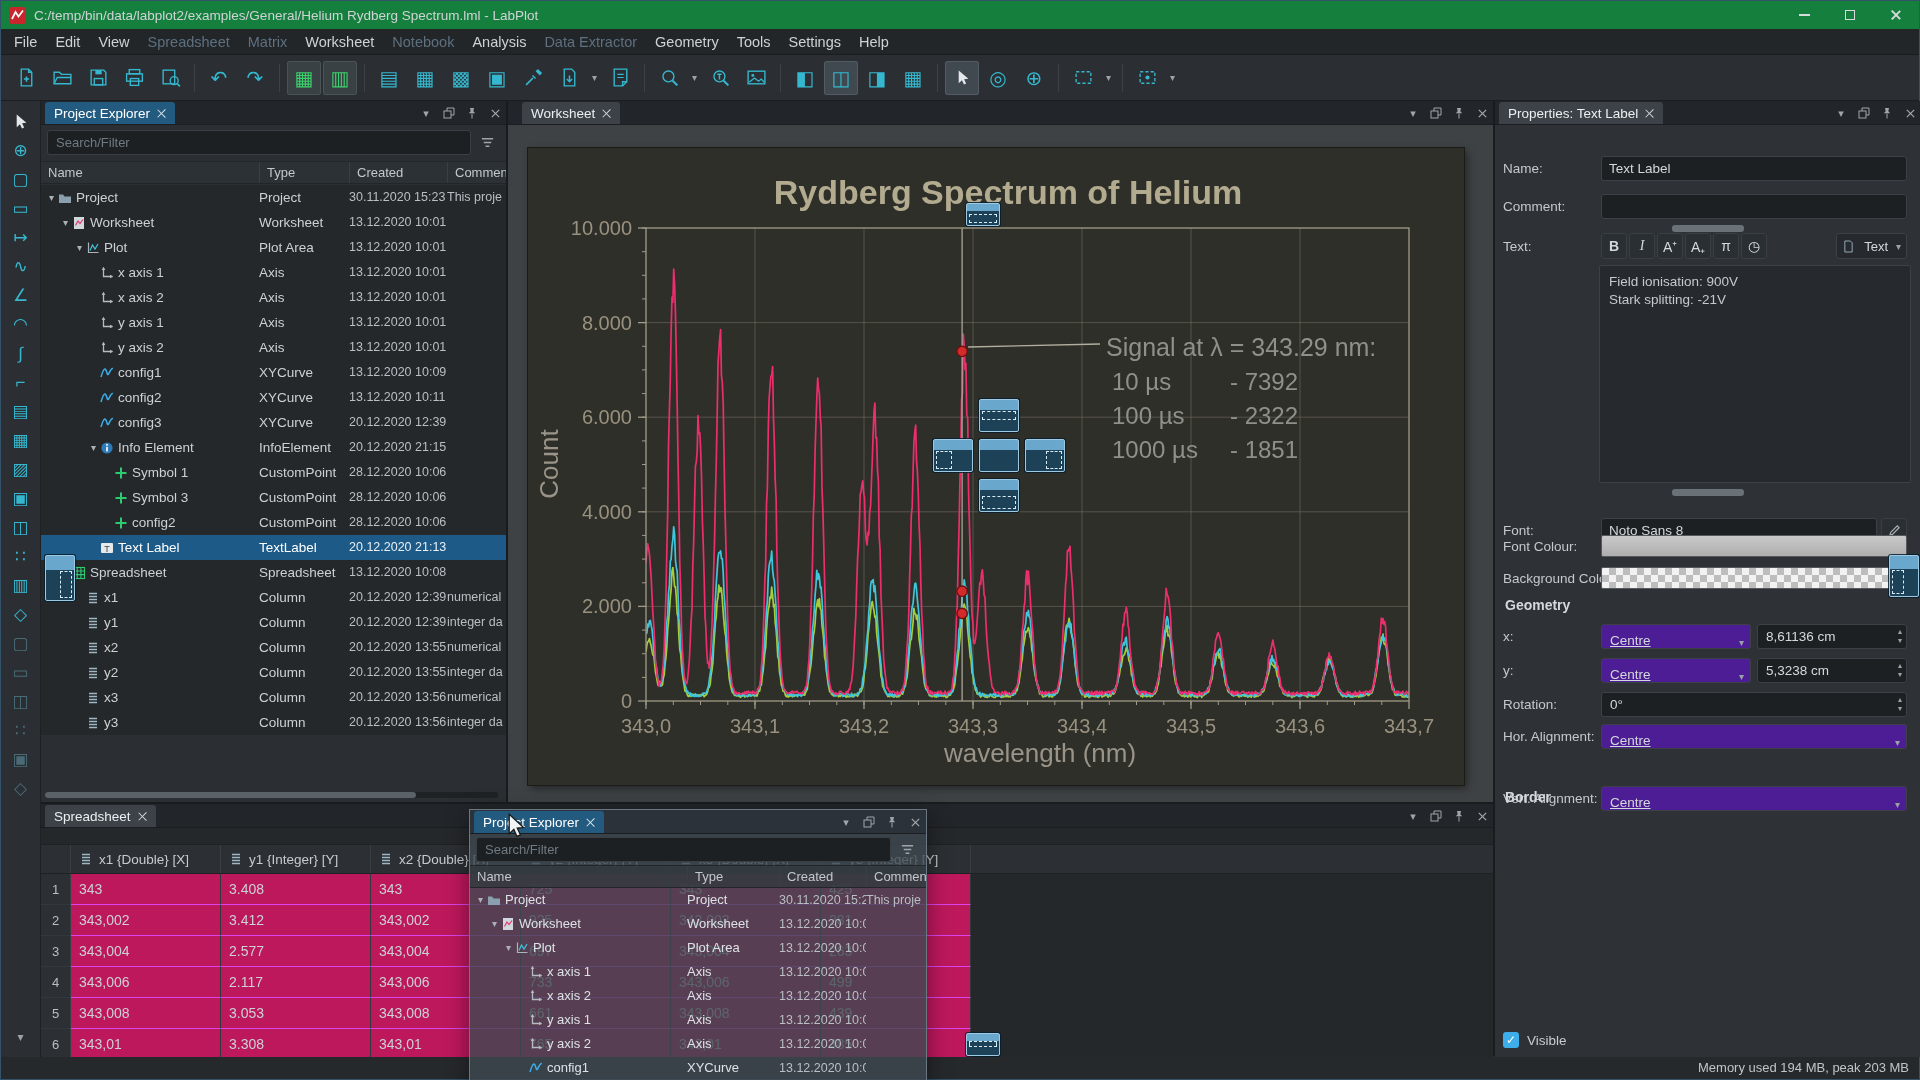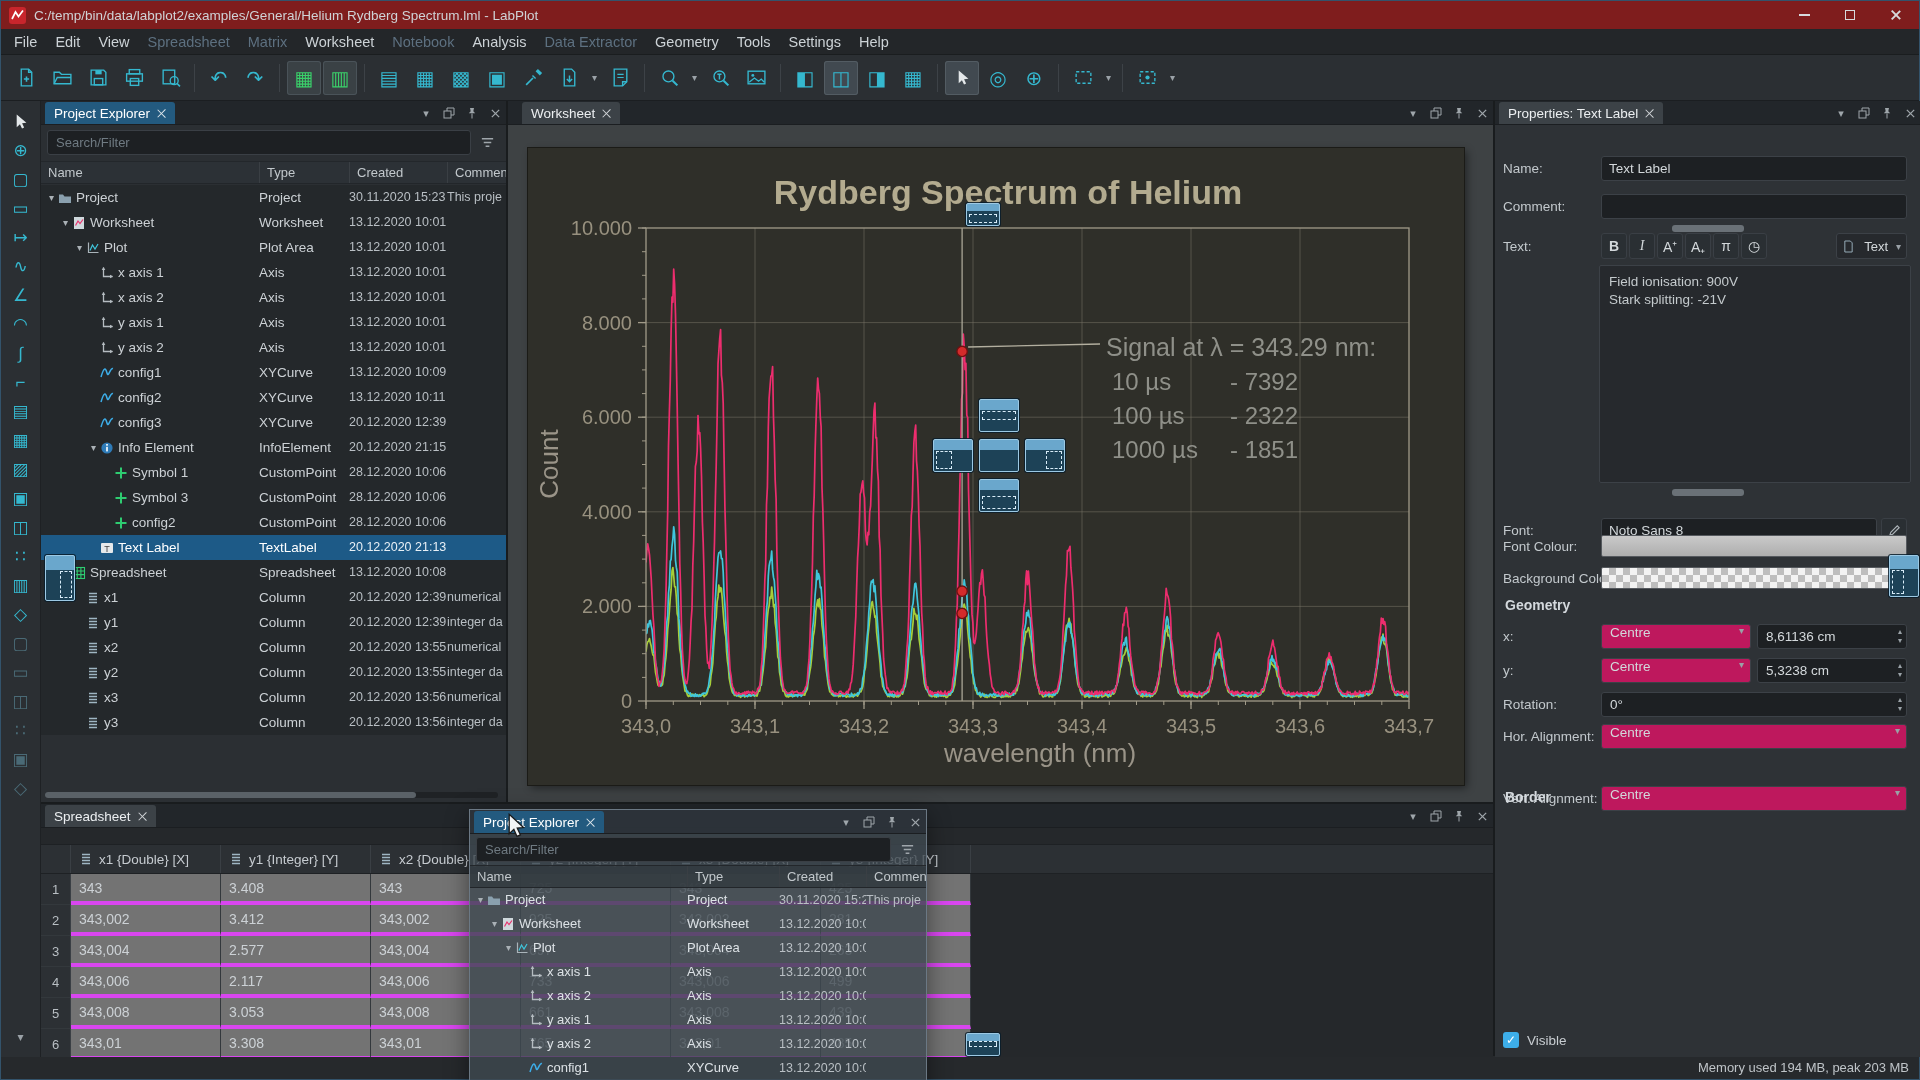--- a/index.html
+++ b/index.html
@@ -1,19 +1,19 @@
 <!DOCTYPE html>
 <html><head>
 <meta charset="utf-8">
 <style>
 *{margin:0;padding:0;box-sizing:border-box;}
 html,body{width:1920px;height:1080px;overflow:hidden;background:#101214;font-family:"Liberation Sans",sans-serif;color:#c8cdd1;-webkit-font-smoothing:antialiased;}
 #app{position:relative;width:1920px;height:1080px;background:#26292c;border:1px solid #33536b;display:flex;flex-direction:column;}
 
-.titlebar{height:28px;background:#7f1d1d;display:flex;align-items:center;gap:8px;padding-left:8px;flex:0 0 auto;}
+.titlebar{height:28px;background:#15803d;display:flex;align-items:center;gap:8px;padding-left:8px;flex:0 0 auto;}
 .app-icon{width:17px;height:17px;display:inline-flex;}
 .titlebar .title{font-size:13.5px;color:#cfd3d6;flex:1;white-space:nowrap;overflow:hidden;}
 .winbtns{display:flex;height:100%;}
 .winbtn{width:46px;display:flex;align-items:center;justify-content:center;position:relative;}
 .winbtn .mini{width:11px;height:1.5px;background:#d7dadd;}
 .winbtn .maxi{width:10px;height:10px;border:1.3px solid #d7dadd;}
 .winbtn .clos{position:relative;width:12px;height:12px;}
 .winbtn .clos::before,.winbtn .clos::after{content:"";position:absolute;left:5px;top:0;width:1.6px;height:12px;background:#d7dadd;}
 .winbtn .clos::before{transform:rotate(45deg);}  .winbtn .clos::after{transform:rotate(-45deg);}
 
@@ -79,28 +79,28 @@
 #ws-dock{left:507px;top:0;width:985px;height:701px;background:#3e4143;}
 #ws-dock .canvas{position:absolute;left:0;right:0;top:24px;bottom:0;background:#3e4244;}
 #ws-page{position:absolute;left:20px;top:23px;width:936px;height:637px;background:#2f2f29;box-shadow:0 0 0 1px #1b1b17,3px 3px 8px rgba(0,0,0,.45);}
 
 #ss-dock{left:40px;top:703px;width:1452px;height:253px;background:#25282b;}
 #ss-header{position:absolute;left:0;right:0;top:40px;height:30px;background:#2c3034;border-top:1px solid #1e2124;border-bottom:1px solid #1e2124;}
 .ss-hc{position:absolute;top:0;height:100%;display:flex;align-items:center;gap:6px;padding-left:8px;font-size:13.5px;color:#c6cbd0;border-right:1px solid #3a3f44;overflow:hidden;white-space:nowrap;background:#2c3034;}
 #ss-rows{position:absolute;left:0;right:0;top:70px;bottom:0;overflow:hidden;}
 .ss-row{position:absolute;left:0;height:31px;}
 .ss-num{position:absolute;left:0;width:30px;height:31px;background:#2c3034;border-right:1px solid #3a3f44;border-bottom:1px solid #33383c;display:flex;align-items:center;justify-content:center;font-size:13px;color:#b9bfc4;}
-.ss-cell{position:absolute;height:31px;border-right:1px solid #33383c;border-bottom:4px solid #d946ef;display:flex;align-items:center;padding-left:8px;font-size:14px;color:#ccd1d5;background:#737373;overflow:hidden;}
+.ss-cell{position:absolute;height:31px;border-right:1px solid #33383c;border-bottom:1px solid #d946ef;display:flex;align-items:center;padding-left:8px;font-size:14px;color:#ccd1d5;background:#be185d;overflow:hidden;}
 
 #props-dock{left:1494px;top:0;width:426px;height:956px;background:#2e3236;}
 .props-body{position:absolute;left:0;right:0;top:24px;bottom:0;}
 .prow{position:absolute;left:8px;right:14px;height:26px;display:flex;align-items:center;}
 .plabel{width:98px;flex:0 0 98px;font-size:13.5px;color:#c3c9cd;white-space:nowrap;}
 .pinput{flex:1;height:25px;background:#1d2023;border:1px solid #3c4147;border-radius:3px;display:flex;align-items:center;padding:0 7px;font-size:13.5px;color:#d3d8db;overflow:hidden;white-space:nowrap;}
-.pselect{position:relative;height:25px;background:#be185d;border:1px solid #3c4147;border-radius:3px;display:flex;align-items:flex-start;padding:0 20px 0 8px;font-size:13.5px;color:#d3d8db;}
+.pselect{position:relative;height:25px;background:#4c1d95;border:1px solid #3c4147;border-radius:3px;display:flex;align-items:flex-end;padding:0 20px 0 8px;font-size:13.5px;color:#d3d8db;text-decoration:underline;}
 .pselect::after{content:"▾";position:absolute;right:6px;font-size:10px;color:#9aa1a7;}
 .pspin{position:relative;height:25px;background:#1d2023;border:1px solid #3c4147;border-radius:3px;display:flex;align-items:center;padding:0 18px 0 8px;font-size:13.5px;color:#d3d8db;}
 .pspin .arrows{position:absolute;right:4px;top:2px;display:flex;flex-direction:column;line-height:9px;font-size:8px;color:#9aa1a7;}
 .grip{position:absolute;left:50%;transform:translateX(-50%);width:72px;height:7px;border-radius:3px;background:#6a7177;}
 .fmt-btn{width:26px;height:26px;margin-right:2px;background:#2a2f33;border:1px solid #3a3f45;border-radius:3px;display:flex;align-items:center;justify-content:center;font-size:14px;color:#d3d8db;flex:0 0 26px;}
 .fmt-dd{position:relative;margin-left:auto;height:26px;background:#26292d;border:1px solid #3c4147;border-radius:3px;display:flex;align-items:center;gap:10px;padding:0 18px 0 6px;font-size:13px;color:#d3d8db;}
 .fmt-dd::after{content:"▾";position:absolute;right:5px;font-size:10px;color:#9aa1a7;}
 .ptextarea{position:absolute;left:104px;right:10px;top:140px;height:218px;background:#26292d;border:1px solid #3c4147;border-radius:2px;padding:7px 9px;font-size:13.5px;color:#c4cacd;white-space:pre-line;line-height:1.35;}
 .swatch{flex:1;height:22px;border:1px solid #55595e;border-radius:2px;}
 .swatch.gray{background:linear-gradient(180deg,#c9c9c9,#aeaeae);}

